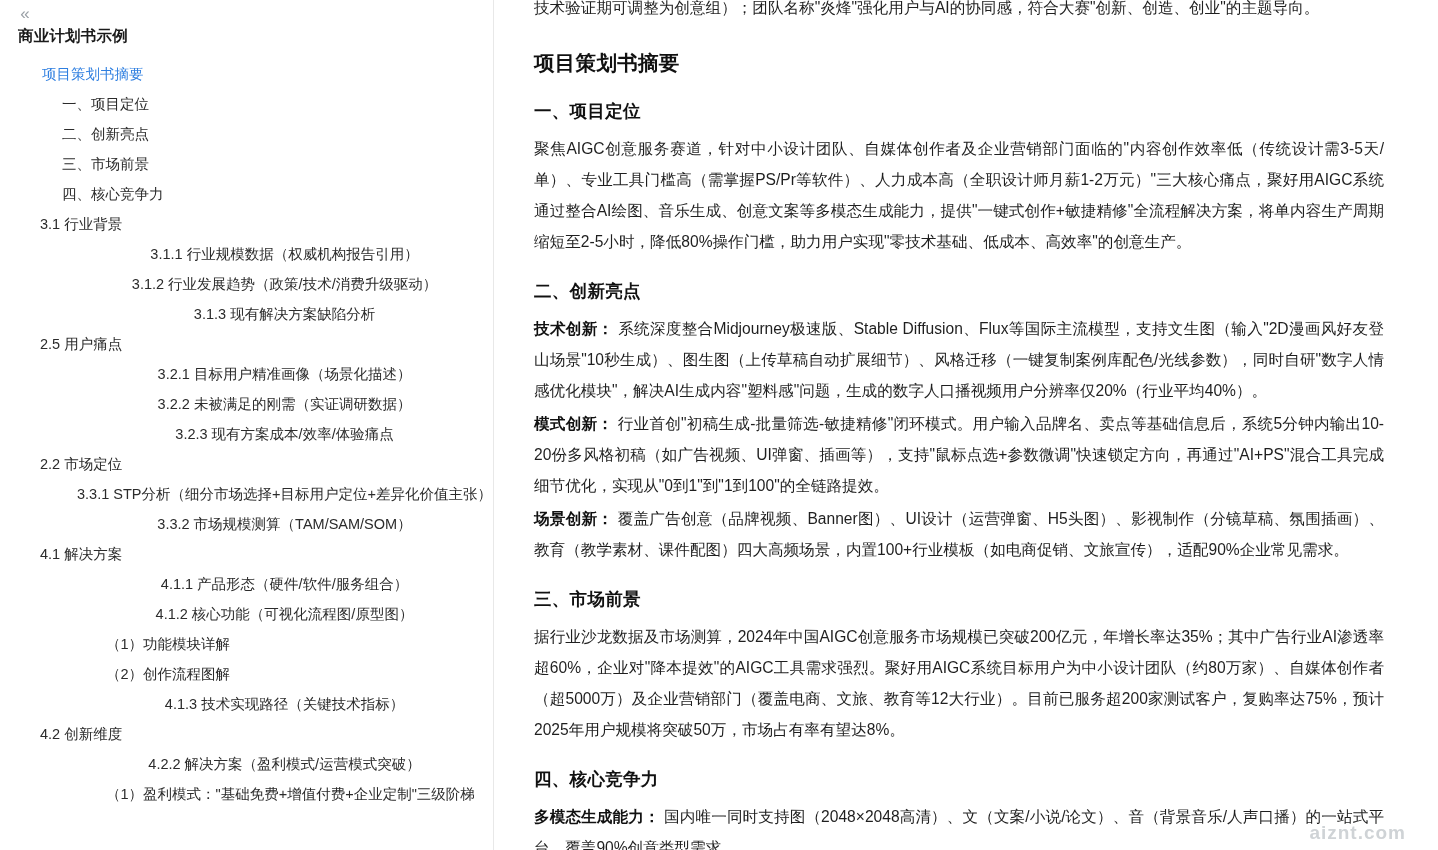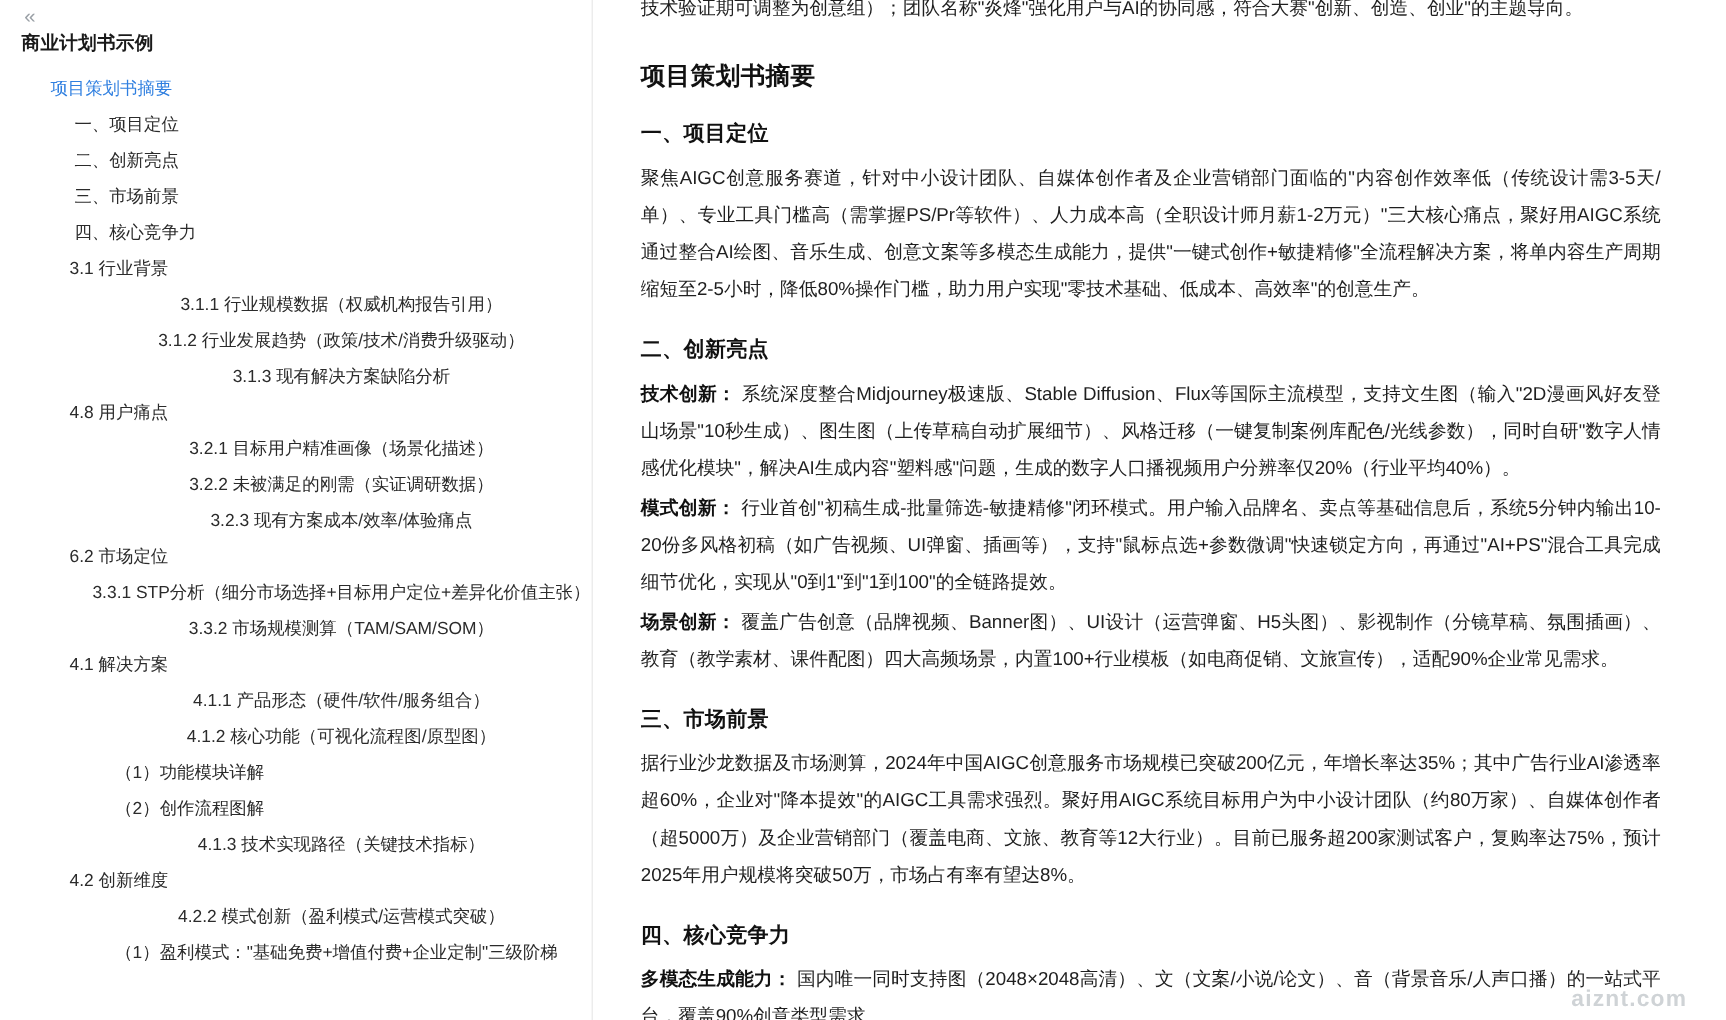--- a/index.html
+++ b/index.html
@@ -58,23 +58,23 @@
     white-space: nowrap;
     overflow: hidden;
     text-overflow: ellipsis;
     cursor: pointer;
   }
   .toc-item.active {
     color: #2f7fe0;
   }
   .lvl-0 { padding-left: 42px; }
   .lvl-1 { padding-left: 62px; }
-  .lvl-2 { padding-left: 58px; }
+  .lvl-2 { padding-left: 40px; }
   .lvl-3 { padding-left: 76px; text-align: center; }
-  .lvl-4 { padding-left: 96px; }
+  .lvl-4 { padding-left: 96px; margin-left: 10px; }
 
   
   .main {
     flex: 1 1 auto;
     height: 850px;
     overflow: hidden;
     padding: 0 54px 0 40px;
     position: relative;
   }
   .content-inner {
@@ -142,35 +142,35 @@
     <nav class="toc" id="toc">
         <div class="toc-item lvl-0 active">项目策划书摘要</div>
         <div class="toc-item lvl-1">一、项目定位</div>
         <div class="toc-item lvl-1">二、创新亮点</div>
         <div class="toc-item lvl-1">三、市场前景</div>
         <div class="toc-item lvl-1">四、核心竞争力</div>
         <div class="toc-item lvl-2">3.1 行业背景</div>
         <div class="toc-item lvl-3">3.1.1 行业规模数据（权威机构报告引用）</div>
         <div class="toc-item lvl-3">3.1.2 行业发展趋势（政策/技术/消费升级驱动）</div>
         <div class="toc-item lvl-3">3.1.3 现有解决方案缺陷分析</div>
-        <div class="toc-item lvl-2">4.8 用户痛点</div>
+        <div class="toc-item lvl-2">2.5 用户痛点</div>
         <div class="toc-item lvl-3">3.2.1 目标用户精准画像（场景化描述）</div>
         <div class="toc-item lvl-3">3.2.2 未被满足的刚需（实证调研数据）</div>
         <div class="toc-item lvl-3">3.2.3 现有方案成本/效率/体验痛点</div>
-        <div class="toc-item lvl-2">6.2 市场定位</div>
+        <div class="toc-item lvl-2">2.2 市场定位</div>
         <div class="toc-item lvl-3">3.3.1 STP分析（细分市场选择+目标用户定位+差异化价值主张）</div>
         <div class="toc-item lvl-3">3.3.2 市场规模测算（TAM/SAM/SOM）</div>
         <div class="toc-item lvl-2">4.1 解决方案</div>
         <div class="toc-item lvl-3">4.1.1 产品形态（硬件/软件/服务组合）</div>
         <div class="toc-item lvl-3">4.1.2 核心功能（可视化流程图/原型图）</div>
         <div class="toc-item lvl-4">（1）功能模块详解</div>
         <div class="toc-item lvl-4">（2）创作流程图解</div>
         <div class="toc-item lvl-3">4.1.3 技术实现路径（关键技术指标）</div>
         <div class="toc-item lvl-2">4.2 创新维度</div>
-        <div class="toc-item lvl-3">4.2.2 模式创新（盈利模式/运营模式突破）</div>
+        <div class="toc-item lvl-3">4.2.2 解决方案（盈利模式/运营模式突破）</div>
         <div class="toc-item lvl-4">（1）盈利模式："基础免费+增值付费+企业定制"三级阶梯</div>
       </nav>
   </aside>
 
   <main class="main">
     <div class="content-inner" id="content-inner">
       <p class="p-body clipped-top">技术验证期可调整为创意组）；团队名称"炎烽"强化用户与AI的协同感，符合大赛"创新、创造、创业"的主题导向。</p>
       <h2 class="sec-title">项目策划书摘要</h2>
       <div id="sections">
           <h3 class="sub-title">一、项目定位</h3>

